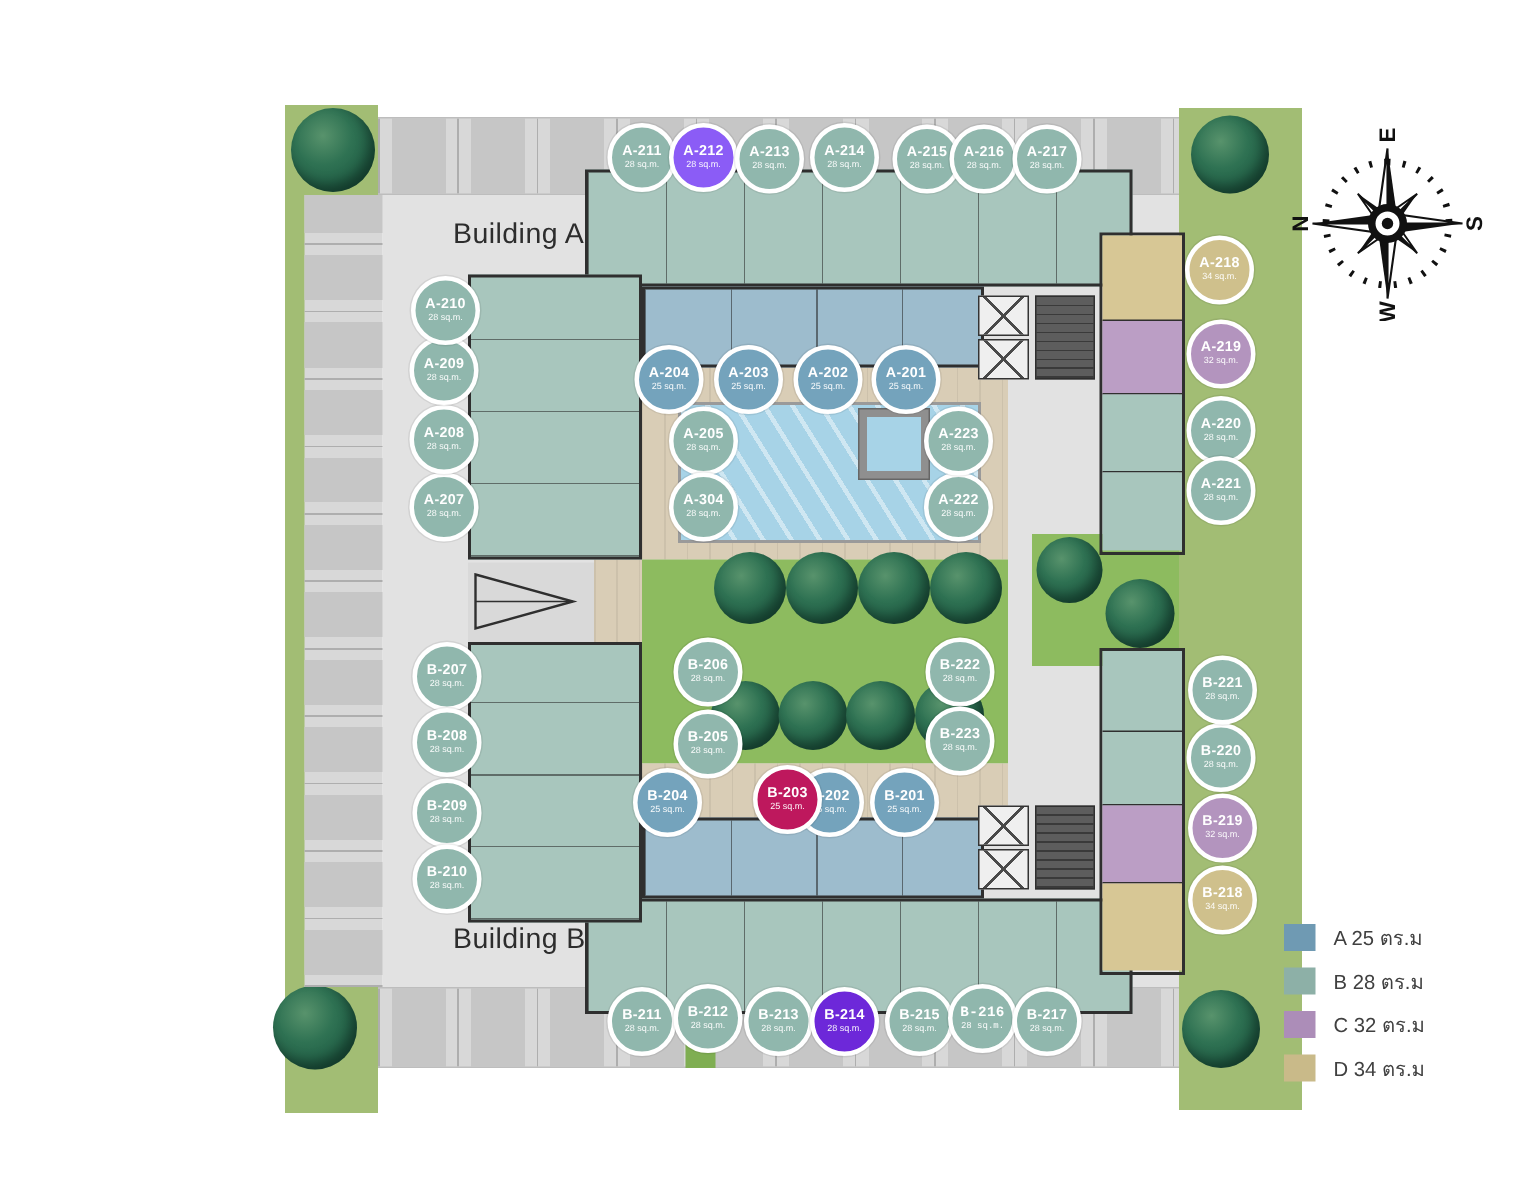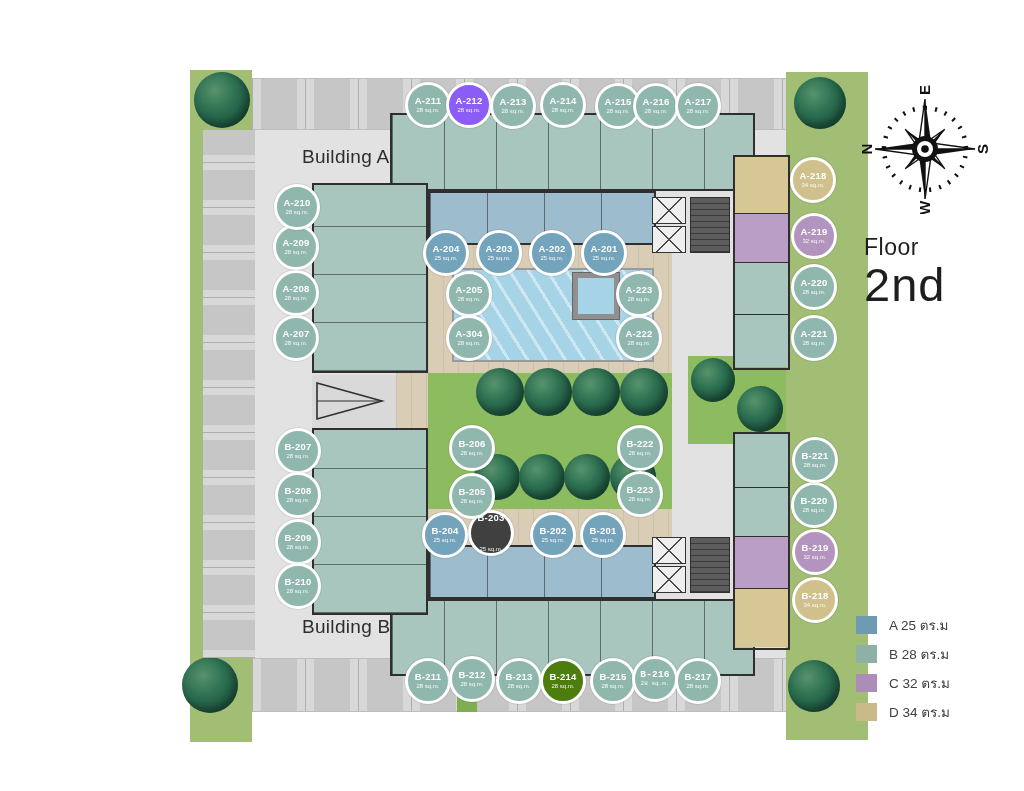--- a/index.html
+++ b/index.html
@@ -213,41 +213,41 @@
         <span class="uarea">34 sq.m.</span>
       </div>
       <div class="unit" style="left: 791px; top: 213px; background-color: rgb(179, 148, 190);">
         <span class="uid">A-219</span>
         <span class="uarea">32 sq.m.</span>
       </div>
       <div class="unit" style="left: 791px; top: 264px; background-color: rgb(144, 183, 173);">
         <span class="uid">A-220</span>
         <span class="uarea">28 sq.m.</span>
       </div>
-      <div class="unit" style="left: 791px; top: 315px; background-color: rgb(144, 183, 173);">
+      <div class="unit" style="left: 791px; top: 304px; background-color: rgb(144, 183, 173);">
         <span class="uid">A-221</span>
         <span class="uarea">28 sq.m.</span>
       </div>
       <div class="unit" style="left: 616px; top: 315px; background-color: rgb(144, 183, 173);">
         <span class="uid">A-222</span>
         <span class="uarea">28 sq.m.</span>
       </div>
       <div class="unit" style="left: 616px; top: 271px; background-color: rgb(144, 183, 173);">
         <span class="uid">A-223</span>
         <span class="uarea">28 sq.m.</span>
       </div>
       <div class="unit" style="left: 580px; top: 512px; background-color: rgb(116, 163, 188);">
         <span class="uid">B-201</span>
         <span class="uarea">25 sq.m.</span>
       </div>
       <div class="unit" style="left: 530px; top: 512px; background-color: rgb(116, 163, 188);">
         <span class="uid">B-202</span>
         <span class="uarea">25 sq.m.</span>
       </div>
-      <div class="unit" style="left: 468px; top: 510px; background-color: #404040; justify-content: space-between;">
+      <div class="unit" style="left: 502px; top: 510px; background-color: #be185d;">
         <span class="uid">B-203</span>
         <span class="uarea">25 sq.m.</span>
       </div>
       <div class="unit" style="left: 422px; top: 512px; background-color: rgb(116, 163, 188);">
         <span class="uid">B-204</span>
         <span class="uarea">25 sq.m.</span>
       </div>
       <div class="unit" style="left: 449px; top: 473px; background-color: rgb(144, 183, 173);">
         <span class="uid">B-205</span>
         <span class="uarea">28 sq.m.</span>
@@ -277,21 +277,21 @@
         <span class="uarea">28 sq.m.</span>
       </div>
       <div class="unit" style="left: 449px; top: 656px; background-color: rgb(144, 183, 173);">
         <span class="uid">B-212</span>
         <span class="uarea">28 sq.m.</span>
       </div>
       <div class="unit" style="left: 496px; top: 658px; background-color: rgb(144, 183, 173);">
         <span class="uid">B-213</span>
         <span class="uarea">28 sq.m.</span>
       </div>
-      <div class="unit" style="left: 540px; top: 658px; background-color: #4d7c0f;">
+      <div class="unit" style="left: 540px; top: 658px; background-color: #6d28d9;">
         <span class="uid">B-214</span>
         <span class="uarea">28 sq.m.</span>
       </div>
       <div class="unit" style="left: 590px; top: 658px; background-color: rgb(144, 183, 173);">
         <span class="uid">B-215</span>
         <span class="uarea">28 sq.m.</span>
       </div>
       <div class="unit" style="left: 632px; top: 656px; background-color: rgb(144, 183, 173); font-family: Liberation Mono, monospace;">
         <span class="uid">B-216</span>
         <span class="uarea">28 sq.m.</span>
@@ -364,24 +364,20 @@
         </g>
       <circle r="10.5" fill="#fff" stroke="#111" stroke-width="5"></circle>
       <circle r="3.8" fill="#111"></circle>
       <text x="0" y="-53" text-anchor="middle">N</text>
       <text x="59" y="5" text-anchor="middle">E</text>
       <text x="0" y="63" text-anchor="middle">S</text>
       <text x="-59" y="5" text-anchor="middle">W</text>
     </g>
   </svg>
 
-  <div class="abs" style="left:864px;top:234px;">
-    <div class="floor-line1">Floor</div>
-    <div class="floor-line2">2nd</div>
-  </div>
 
   <div class="abs" style="left:856px;top:614px;width:170px;">
       <div class="legend-row">
         <div class="legend-swatch" style="background-color: rgb(111, 154, 179);"></div>
         <span class="legend-label">A 25 ตร.ม</span>
       </div>
       <div class="legend-row">
         <div class="legend-swatch" style="background-color: rgb(141, 176, 167);"></div>
         <span class="legend-label">B 28 ตร.ม</span>
       </div>

